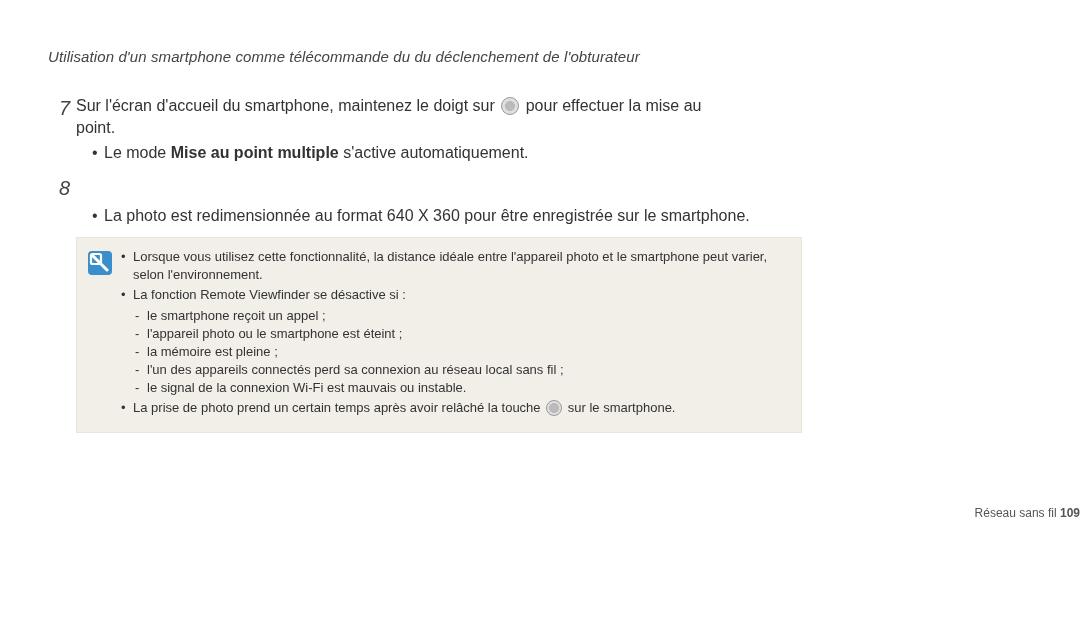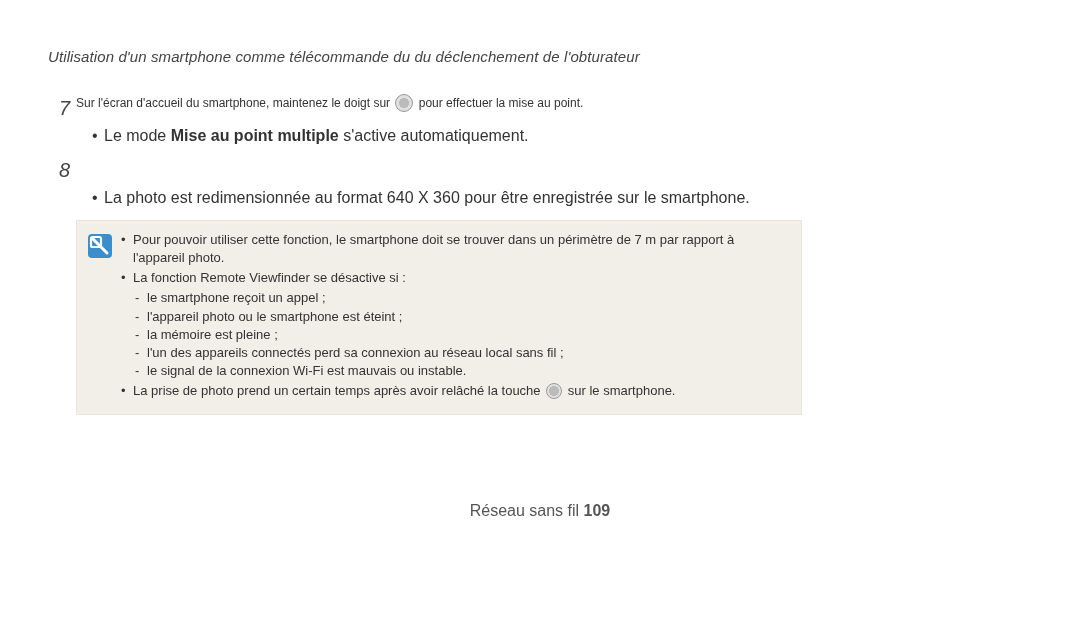--- a/index.html
+++ b/index.html
@@ -35,21 +35,21 @@
     font-size: 20px;
     color: #444;
     width: 22px;
     flex: 0 0 22px;
     line-height: 1.3;
     text-align: right;
     margin-right: 6px;
     font-weight: 400;
   }
   .step-body {
-    font-size: 12px;
+    font-size: 16px;
     color: #333;
     line-height: 1.35;
     max-width: 660px;
   }
   .camera-icon {
     display: inline-flex;
     vertical-align: middle;
     width: 16px;
     height: 16px;
     border-radius: 50%;
@@ -137,22 +137,22 @@
     position: absolute;
     left: 2px;
     top: 0;
   }
 
   .footer {
     position: absolute;
     bottom: 14px;
     left: 0;
     width: 1080px;
-    text-align: center;
-    font-size: 16px;
+    text-align: right;
+    font-size: 12px;
     color: #555;
     margin-top: 36px;
   }
   .footer .pg { font-weight: 700; }
 </style>
 </head>
 <body>
 
 <div class="page">
 
@@ -182,21 +182,21 @@
   <div class="note-box">
     <div class="note-icon">
       <svg width="26" height="26" viewBox="0 0 26 26">
         <rect x="1" y="1" width="24" height="24" rx="4" fill="#3a8ecb"></rect>
         <line x1="6" y1="6" x2="20" y2="20" stroke="#fff" stroke-width="3" stroke-linecap="round"></line>
         <rect x="4" y="4" width="10" height="10" rx="1.5" fill="none" stroke="#fff" stroke-width="2.2"></rect>
       </svg>
     </div>
     <div class="note-content">
       <ul class="outer">
-        <li>Pour pouvoir utiliser cette fonction, le smartphone doit se trouver dans un périmètre de 7 m par rapport à l'appareil photo.</li>
+        <li>Lorsque vous utilisez cette fonctionnalité, la distance idéale entre l'appareil photo et le smartphone peut varier, selon l'environnement.</li>
         <li>
           <span>La fonction Remote Viewfinder se désactive si :</span>
           <ul class="inner">
             <li>le smartphone reçoit un appel ;</li>
             <li>l'appareil photo ou le smartphone est éteint ;</li>
             <li>la mémoire est pleine ;</li>
             <li>l'un des appareils connectés perd sa connexion au réseau local sans fil ;</li>
             <li>le signal de la connexion Wi-Fi est mauvais ou instable.</li>
           </ul>
         </li>

